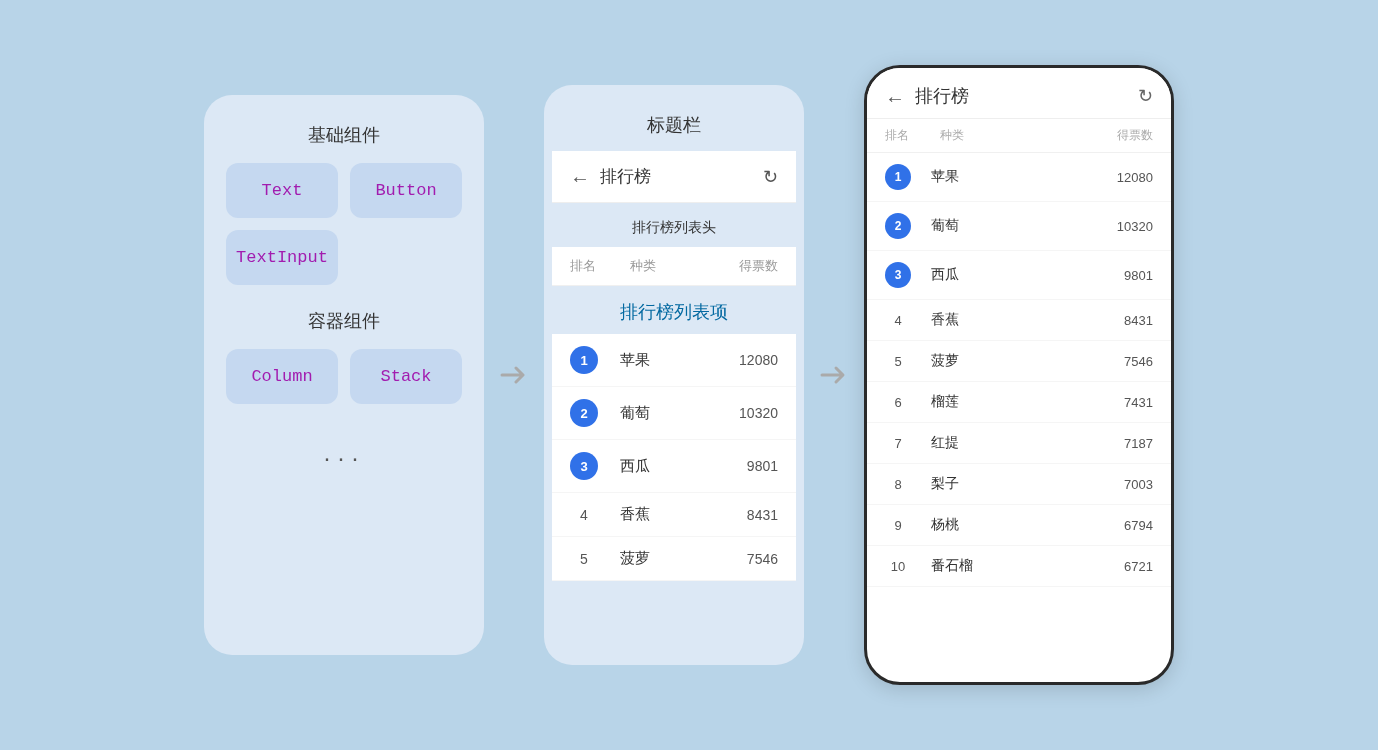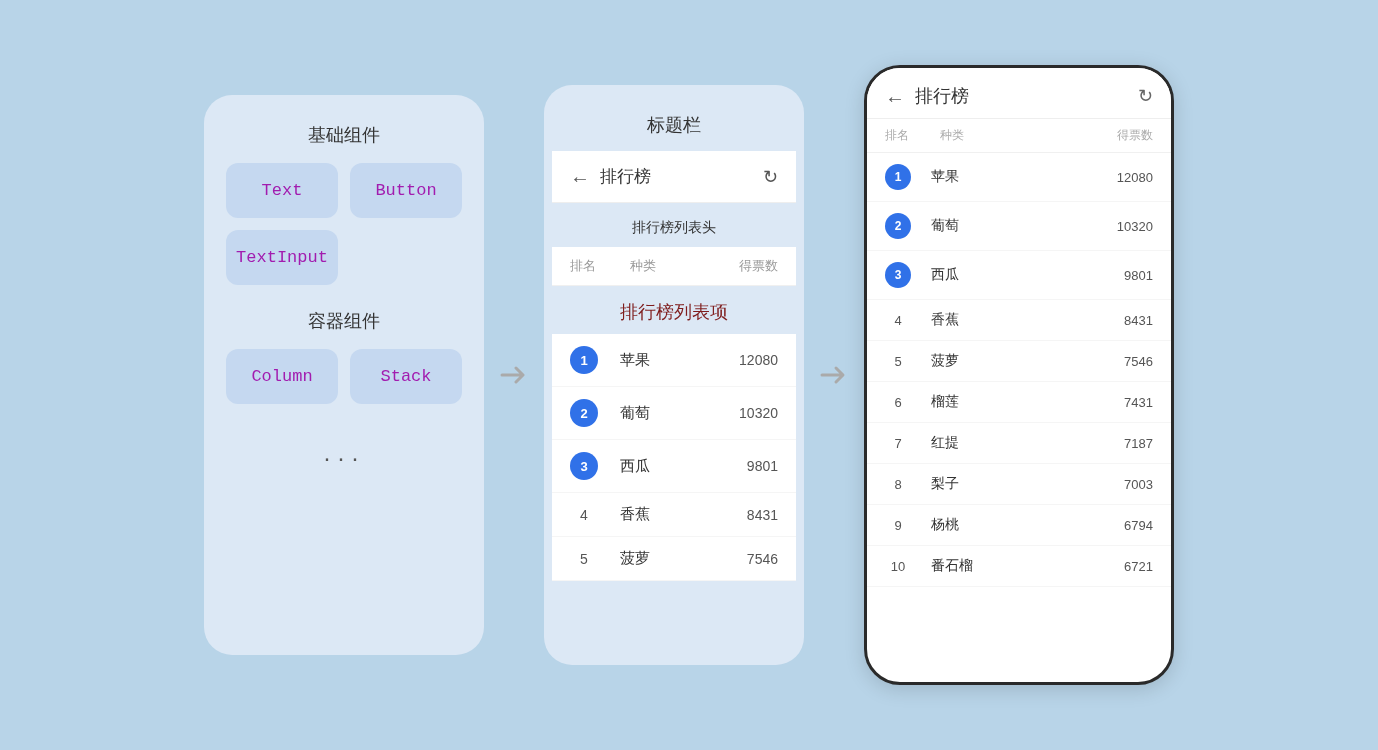--- a/index.html
+++ b/index.html
@@ -139,21 +139,21 @@
     .list-header-col {
       font-size: 13px;
       color: #999;
     }
     .list-header-col.rank { width: 60px; }
     .list-header-col.type { flex: 1; }
     .list-header-col.votes { width: 70px; text-align: right; }
 
     .list-items-section-label {
       font-size: 18px;
-      color: #7f1d1d;
+      color: #0369a1;
       padding: 14px 0 10px;
       text-align: center;
       width: 100%;
       background: #dce8f5;
     }
     .list-items-area {
       width: 100%;
       background: #fff;
     }
     .list-item-row {

